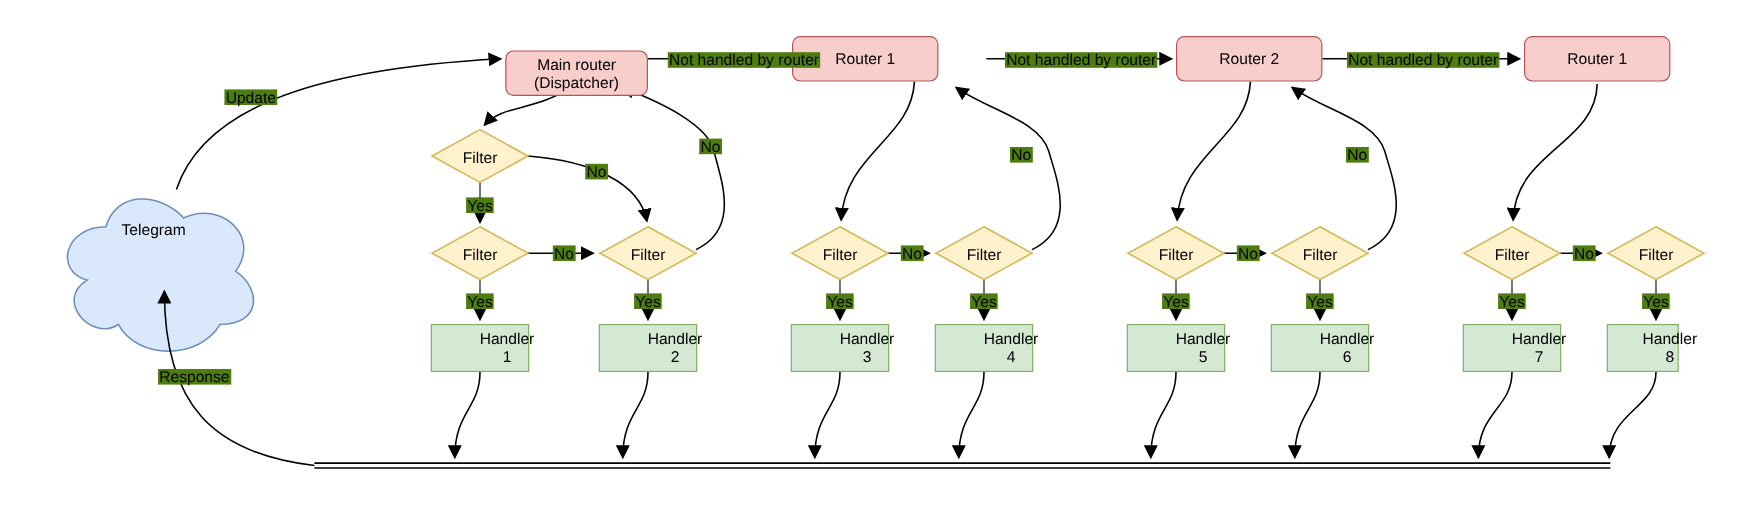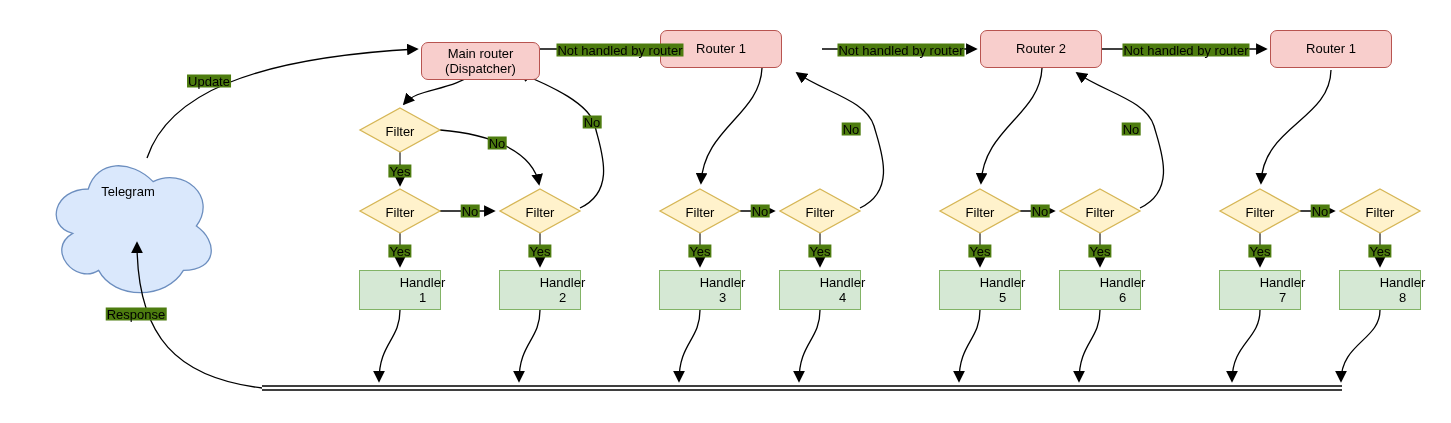--- a/index.html
+++ b/index.html
@@ -164,40 +164,40 @@
     </div>
   <div class="node handler-box" style="left:939px; top:270px; width:82px; height:40px;">
     <span>Handler 5</span>
     </div>
   <div class="node handler-box" style="left:1059px; top:270px; width:82px; height:40px;">
     <span>Handler 6</span>
     </div>
   <div class="node handler-box" style="left:1219px; top:270px; width:82px; height:40px;">
     <span>Handler 7</span>
     </div>
-  <div class="node handler-box" style="left:1339px; top:270px; width:82px; height:40px;">
+  <div class="node handler-box" style="left:1339px; top:270px; width:60px; height:40px;">
     <span>Handler 8</span>
     </div>
 
   <div class="lbl" style="left:400px; top:131px;">Filter</div>
   <div class="lbl" style="left:400px; top:212px;">Filter</div>
   <div class="lbl" style="left:540px; top:212px;">Filter</div>
   <div class="lbl" style="left:700px; top:212px;">Filter</div>
   <div class="lbl" style="left:820px; top:212px;">Filter</div>
   <div class="lbl" style="left:980px; top:212px;">Filter</div>
   <div class="lbl" style="left:1100px; top:212px;">Filter</div>
   <div class="lbl" style="left:1260px; top:212px;">Filter</div>
   <div class="lbl" style="left:1380px; top:212px;">Filter</div>
 
   <div class="lbl edge-lbl" style="left:620px; top:50px;">Not handled by router</div>
   <div class="lbl edge-lbl" style="left:901px; top:50px;">Not handled by router</div>
   <div class="lbl edge-lbl" style="left:1186px; top:50px;">Not handled by router</div>
 
   <div class="lbl edge-lbl" style="left:209px; top:81px;">Update</div>
-  <div class="lbl edge-lbl" style="left:136px; top:314px;">Response</div>
+  <div class="lbl edge-lbl" style="left:162px; top:314px;">Response</div>
 
   <div class="lbl edge-lbl" style="left:400px; top:171px;">Yes</div>
   <div class="lbl edge-lbl" style="left:400px; top:251px;">Yes</div>
   <div class="lbl edge-lbl" style="left:540px; top:251px;">Yes</div>
   <div class="lbl edge-lbl" style="left:700px; top:251px;">Yes</div>
   <div class="lbl edge-lbl" style="left:820px; top:251px;">Yes</div>
   <div class="lbl edge-lbl" style="left:980px; top:251px;">Yes</div>
   <div class="lbl edge-lbl" style="left:1100px; top:251px;">Yes</div>
   <div class="lbl edge-lbl" style="left:1260px; top:251px;">Yes</div>
   <div class="lbl edge-lbl" style="left:1380px; top:251px;">Yes</div>

